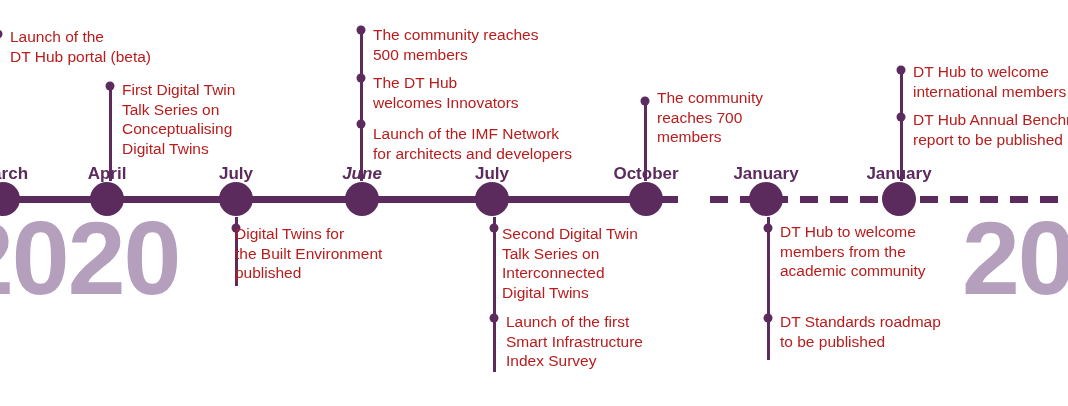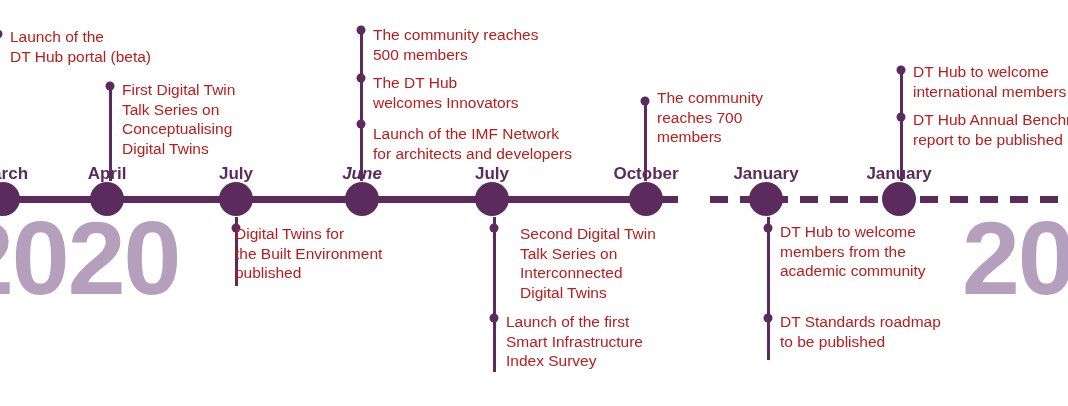--- a/index.html
+++ b/index.html
@@ -145,21 +145,21 @@
       <div class="stalk-dot" style="left: 901px; top: 117px;"></div>
       <div class="event-text" style="left: 913px; top: 110px;">DT Hub Annual Benchmarking
 report to be published</div>
       <div class="stalk" style="left: 235px; top: 217px; height: 69px;"></div>
       <div class="stalk-dot" style="left: 236px; top: 228px;"></div>
       <div class="event-text" style="left: 235px; top: 224px;">Digital Twins for
 the Built Environment
 published</div>
       <div class="stalk" style="left: 493px; top: 217px; height: 155px;"></div>
       <div class="stalk-dot" style="left: 494px; top: 228px;"></div>
-      <div class="event-text" style="left: 520px; top: 224px;">Second Digital Twin
+      <div class="event-text" style="left: 502px; top: 224px;">Second Digital Twin
 Talk Series on
 Interconnected
 Digital Twins</div>
       <div class="stalk-dot" style="left: 494px; top: 318px;"></div>
       <div class="event-text" style="left: 506px; top: 312px;">Launch of the first
 Smart Infrastructure
 Index Survey</div>
       <div class="stalk" style="left: 767px; top: 217px; height: 143px;"></div>
       <div class="stalk-dot" style="left: 768px; top: 228px;"></div>
       <div class="event-text" style="left: 780px; top: 222px;">DT Hub to welcome

